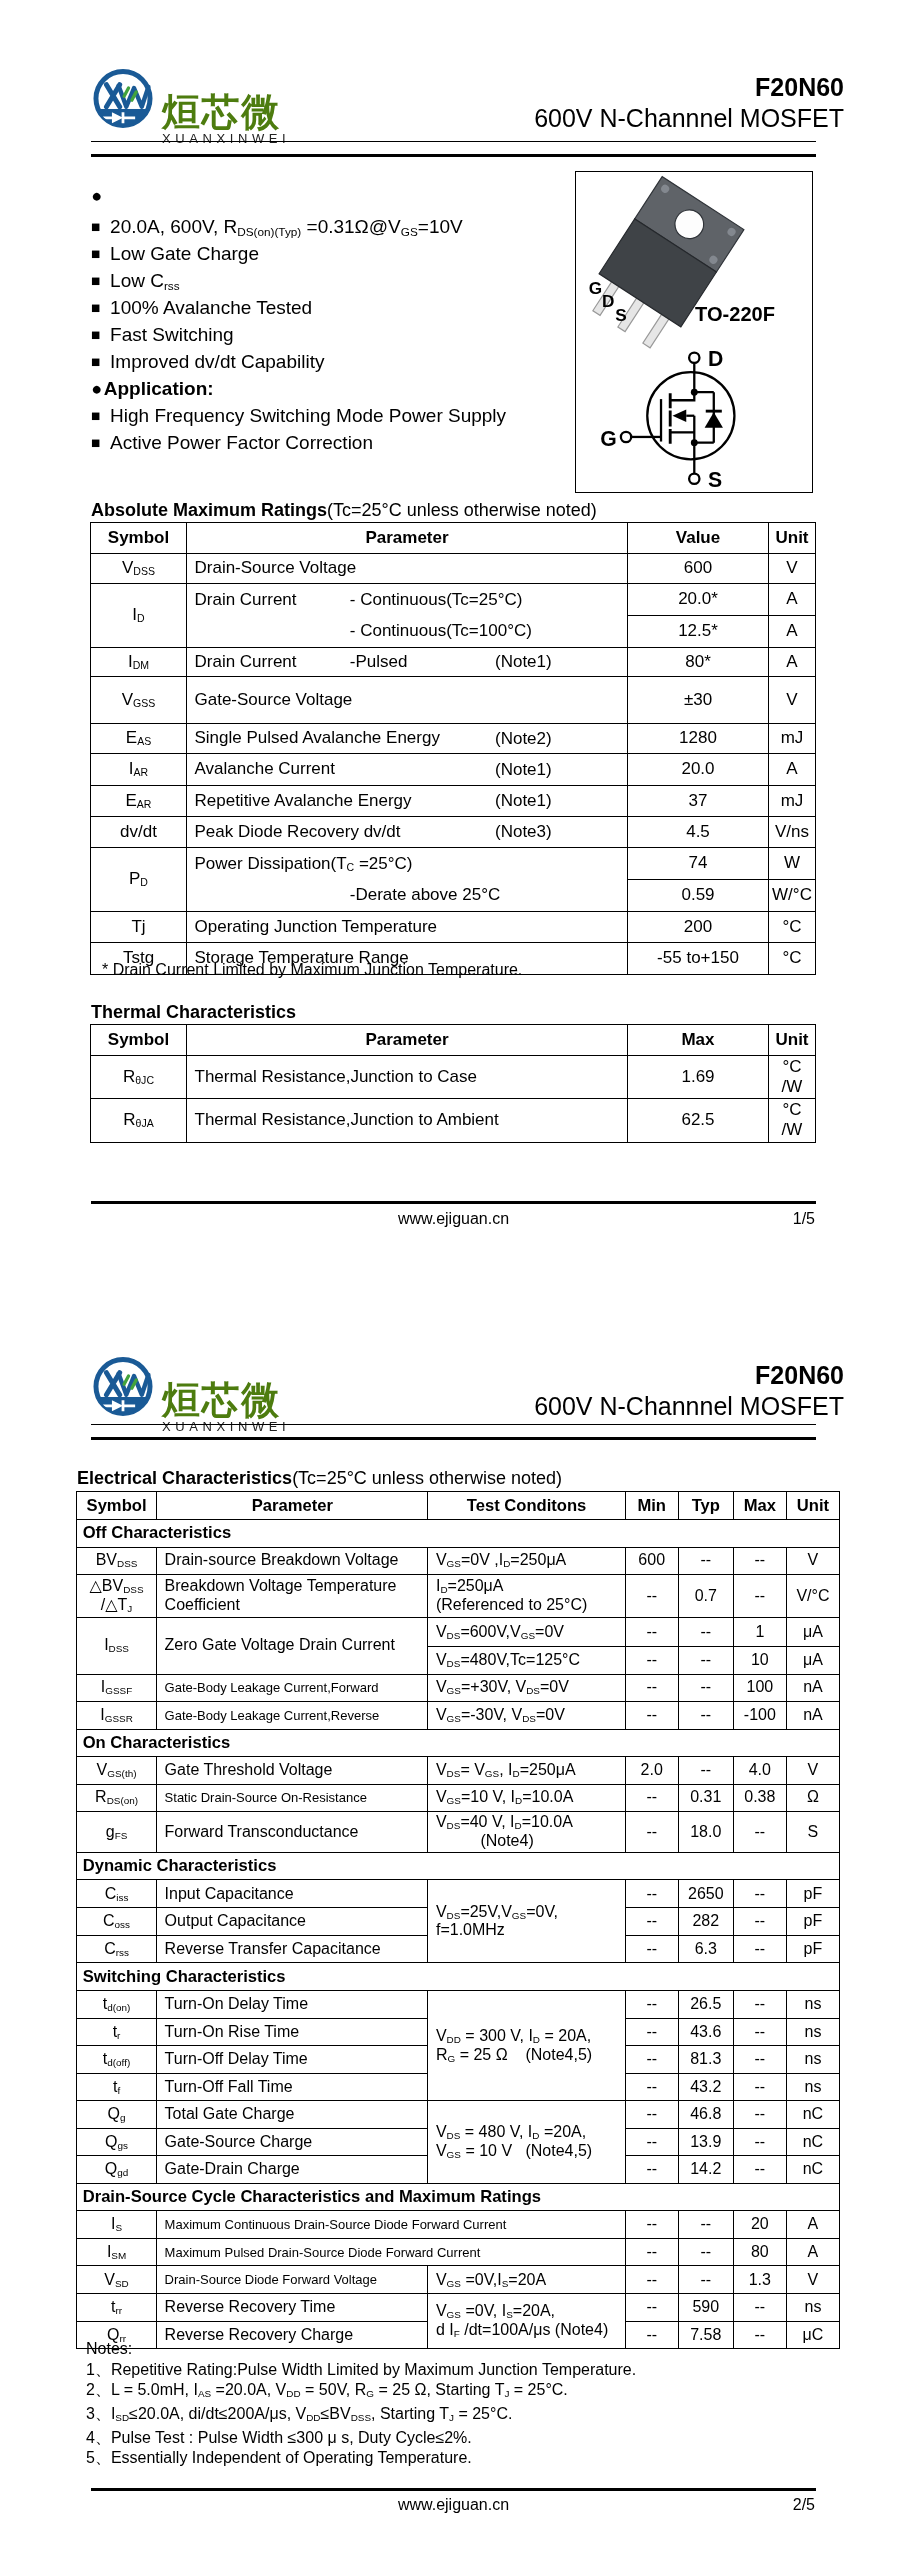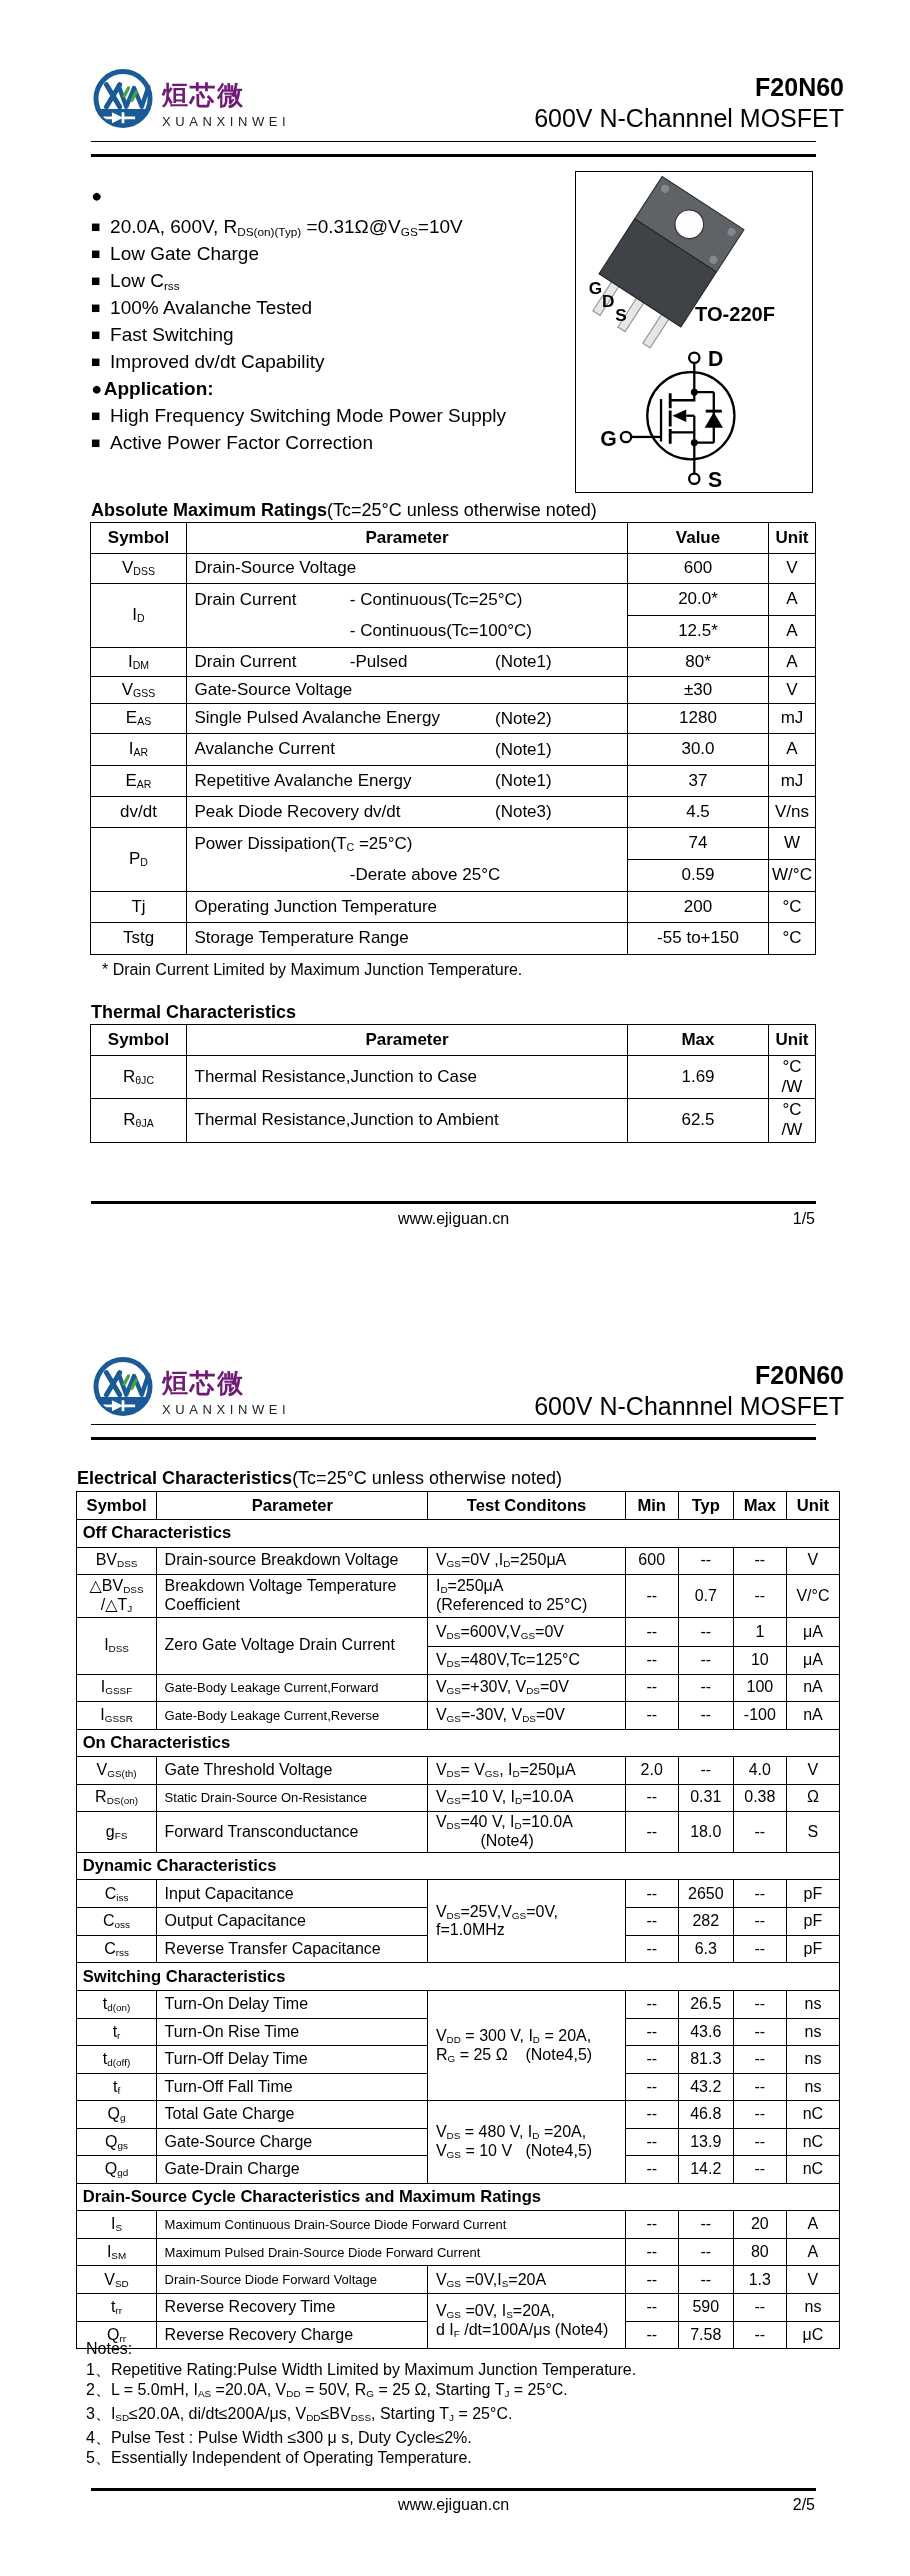--- a/index.html
+++ b/index.html
@@ -3,21 +3,21 @@
 <meta charset="utf-8">
 <style>
   html,body{margin:0;padding:0;background:#fff;}
   .canvas{position:relative;width:910px;height:2576px;background:#fff;overflow:hidden;
           font-family:"Liberation Sans",sans-serif;color:#000;}
 
   
   .logo{position:absolute;display:flex;align-items:flex-start;}
   .logo svg{width:64px;height:69px;display:block;}
   .logo-txt{margin-left:6.9px;}
-  .cn{font-size:26px;font-weight:bold;letter-spacing:1.7px;line-height:34px;margin-top:14px;color:#701a75;}
+  .cn{font-size:38px;font-weight:bold;letter-spacing:1.7px;line-height:34px;margin-top:31px;color:#4d7c0f;}
   .en{font-size:13px;letter-spacing:4.6px;margin-top:2.3px;color:#222;}
 
   .part{position:absolute;right:66px;font-size:25px;font-weight:bold;}
   .subtitle{position:absolute;right:66px;font-size:25px;}
 
   .rule{position:absolute;left:91px;width:725px;background:#000;}
   .thin{height:1.1px}.thick{height:3.4px}
 
   
   .features{position:absolute;width:516px;font-size:19px;}
@@ -225,36 +225,36 @@
         <tr style="height: 32px;">
           <td>12.5*</td>
           <td>A</td>
         </tr>
         <tr style="height: 29px;">
           <td>I<sub>DM</sub></td>
           <td class="al rel"><span>Drain Current</span><span class="pmid">-Pulsed</span><span class="pnote">(Note1)</span></td>
           <td>80*</td>
           <td>A</td>
         </tr>
-        <tr style="height: 27px;">
+        <tr style="height: 47px;">
           <td>V<sub>GSS</sub></td>
           <td class="al">Gate-Source Voltage</td>
           <td>±30</td>
           <td>V</td>
         </tr>
         <tr>
           <td>E<sub>AS</sub></td>
           <td class="al rel"><span>Single Pulsed Avalanche Energy</span><span class="pnote">(Note2)</span></td>
           <td>1280</td>
           <td>mJ</td>
         </tr>
         <tr style="height: 32px;">
           <td>I<sub>AR</sub></td>
           <td class="al rel"><span>Avalanche Current</span><span class="pnote">(Note1)</span></td>
-          <td>30.0</td>
+          <td>20.0</td>
           <td>A</td>
         </tr>
         <tr style="height: 31px;">
           <td>E<sub>AR</sub></td>
           <td class="al rel"><span>Repetitive Avalanche Energy</span><span class="pnote">(Note1)</span></td>
           <td>37</td>
           <td>mJ</td>
         </tr>
         <tr style="height: 31px;">
           <td>dv/dt</td>

